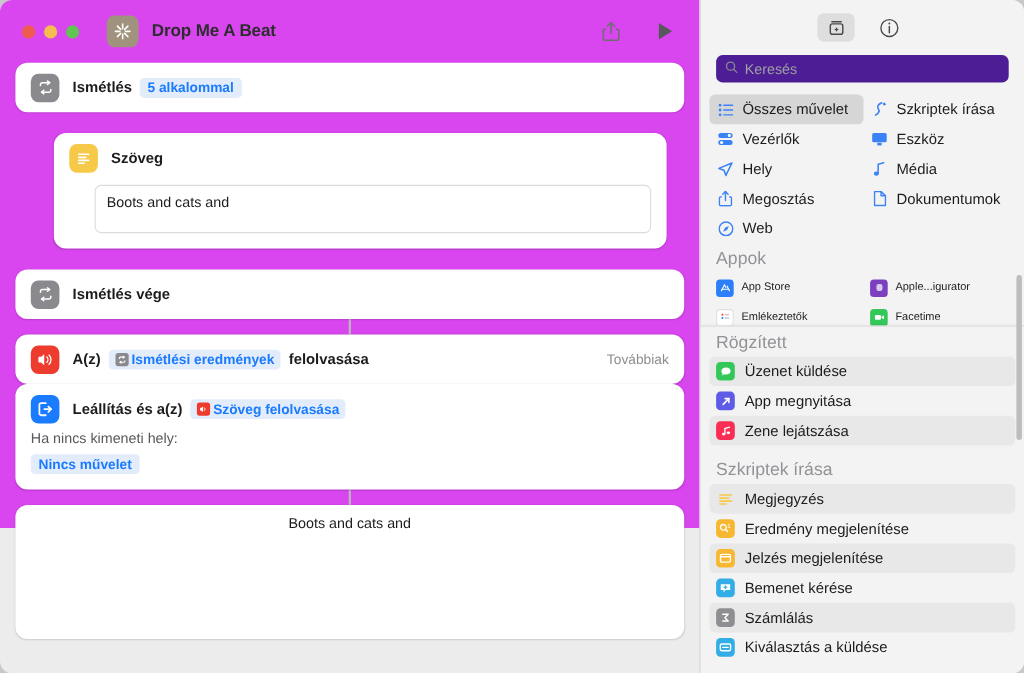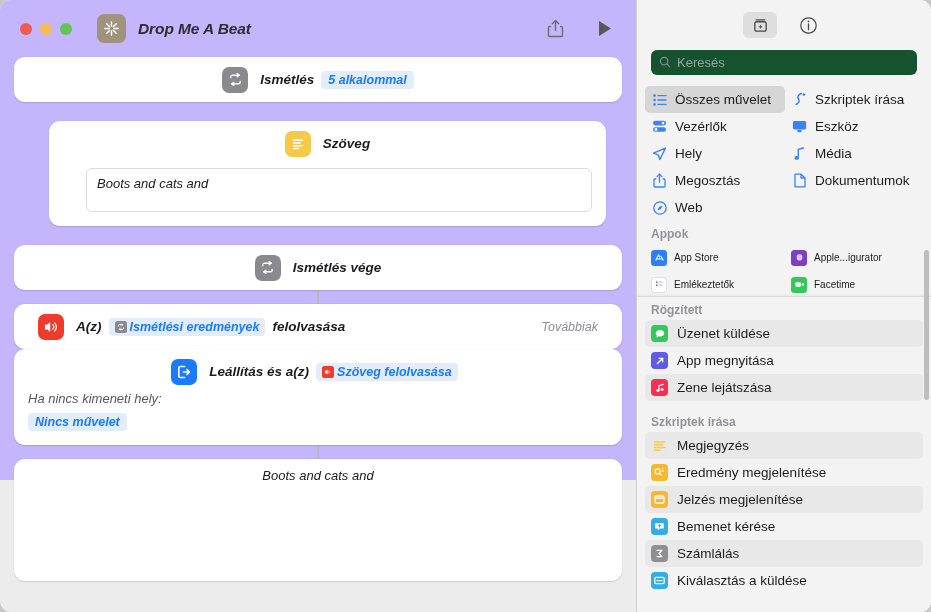--- a/index.html
+++ b/index.html
@@ -14,23 +14,22 @@
     width: 931px; height: 612px;
     background: #ececec;
     border-radius: 11px;
     overflow: hidden;
     display: flex;
   }
 
   
   #left-pane {
     width: 636px; height: 480px;
-    background: #c4b5fd;
+    background: #d946ef;
     position: relative;
-    font-style: italic;
   }
   #titlebar {
     height: 57px;
     display: flex;
     align-items: center;
     padding: 0 16px 0 20px;
     position: relative;
   }
   .traffic { display: flex; gap: 8px; align-items: center; }
   .tl { width: 12px; height: 12px; border-radius: 50%; }
@@ -67,23 +66,22 @@
   }
   .card {
     background: #ffffff;
     border-radius: 11px;
     box-shadow: 0 0.5px 1.5px rgba(0,0,0,0.14);
     position: relative;
   }
   .row {
     display: flex;
     align-items: center;
-    padding: 0 24px;
+    padding: 0 14px;
     min-height: 45px;
-    justify-content: center;
   }
   .act-icon {
     width: 26px; height: 26px;
     border-radius: 7px;
     flex-shrink: 0;
     display: flex; align-items: center; justify-content: center;
     margin-right: 12px;
   }
   .icon-gray { background: #8a8a8e; }
   .icon-red  { background: #ed3b2e; }
@@ -193,21 +191,21 @@
   .lib-tb-btn {
     width: 34px; height: 26px;
     border-radius: 6px;
     display: flex; align-items: center; justify-content: center;
   }
   #lib-tb-add { background: #dedede; }
 
   #search-wrap { padding: 0 14px; }
   #search-box {
     height: 25px;
-    background: #14532d;
+    background: #4c1d95;
     border-radius: 6px;
     display: flex;
     align-items: center;
     padding: 0 8px;
     gap: 6px;
   }
   #search-placeholder {
     font-size: 13px;
     color: #a0a0a2;
   }
@@ -227,23 +225,23 @@
     padding: 0 6px;
     border-radius: 5px;
     font-size: 13.5px;
     color: #1c1c1e;
     white-space: nowrap;
   }
   .cat.selected { background: #d6d6d6; }
   .cat-ico { width: 17px; display: flex; justify-content: center; flex-shrink: 0; }
 
   .sec-head {
-    font-size: 12px;
+    font-size: 16px;
     color: #939397;
-    font-weight: bold;
+    font-weight: normal;
     padding: 6px 14px 3px 14px;
   }
   .applist {
     padding: 0 8px;
     display: grid;
     grid-template-columns: 140px 1fr;
   }
   .appitem {
     display: flex; align-items: center; gap: 7px;
     height: 27px; padding: 0 6px;

